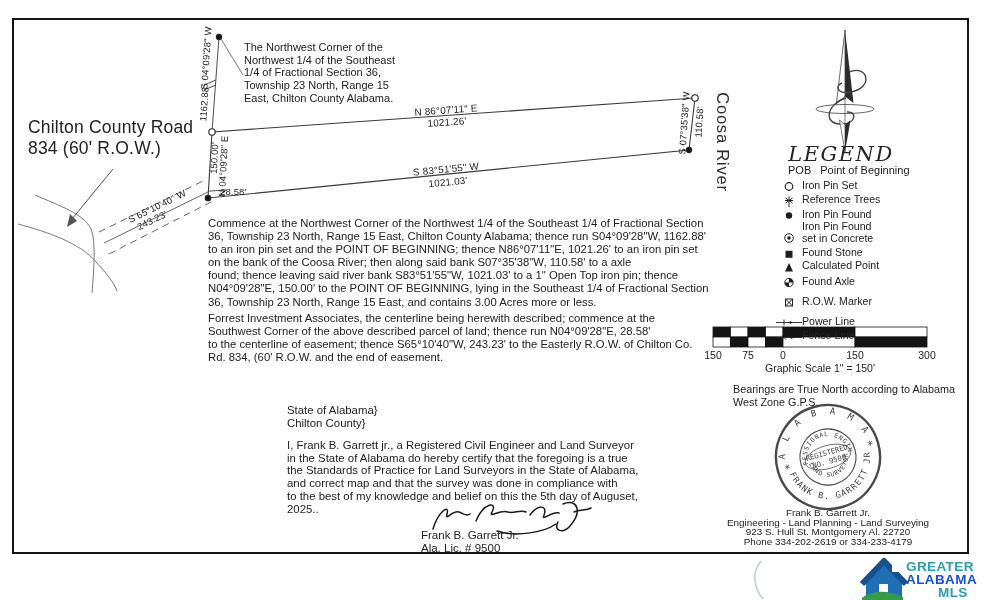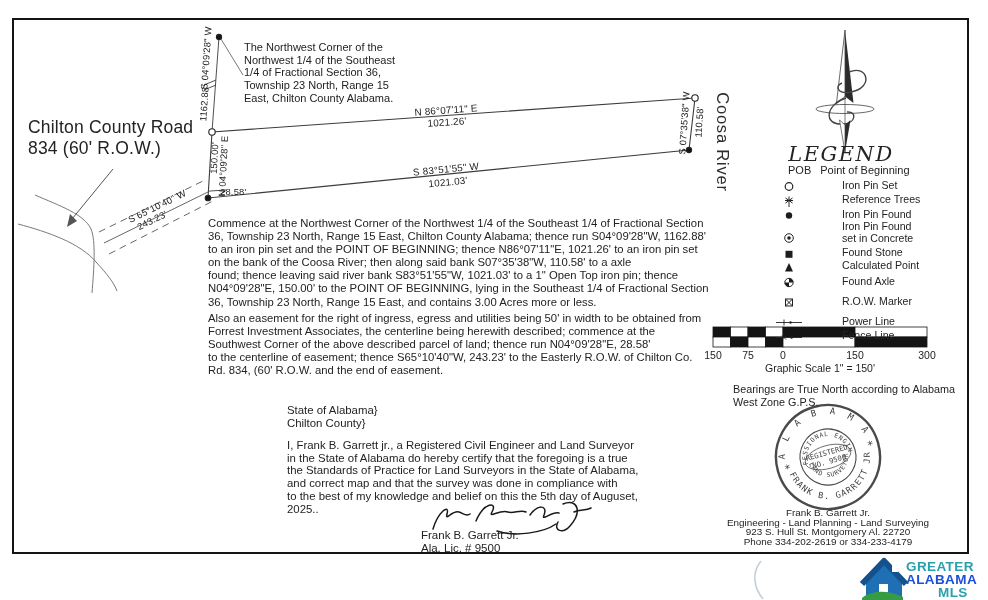--- a/index.html
+++ b/index.html
@@ -15,21 +15,21 @@
   .cert{font-size:11.4px;line-height:12.7px;}
   .bear{font-size:9.4px;letter-spacing:.2px;}
   .bear2{font-size:9.9px;letter-spacing:.2px;}
   .river{font-size:16.5px;letter-spacing:.8px;color:#2e2e2e;}
   .legend-title{font-family:"DejaVu Serif",serif;font-style:italic;font-size:21px;letter-spacing:1.5px;color:#242424;}
   .pob{font-size:11px;font-weight:normal;}
   .pob .gap{display:inline-block;width:9px;}
   .legend{position:absolute;left:776px;top:179px;width:170px;}
   .lrow{display:flex;align-items:center;}
   .licon{width:26px;height:13px;flex:0 0 26px;}
-  .llab{font-size:10.6px;color:#242424;line-height:11.5px;margin-left:40px;}
+  .llab{font-size:10.6px;color:#242424;line-height:11.5px;}
   .m2{margin-top:1.5px}.m3{margin-top:2.5px}.m7{margin-top:7px}
   .ticks{font-size:10.5px;}
   .gps{font-size:10.8px;line-height:12.8px;}
   .firm{position:absolute;left:696px;top:508px;width:264px;text-align:center;
         font-size:9.9px;line-height:9.7px;color:#232323;}
   .mls-text{position:absolute;left:906px;font-size:13.5px;font-weight:bold;letter-spacing:.4px;}
   .seal-arc{font-family:"DejaVu Sans Mono",monospace;fill:#3f3f3f;}
 </style>
 </head>
 <body>
@@ -191,21 +191,20 @@
     <div>Commence at the Northwest Corner of the Northwest 1/4 of the Southeast 1/4 of Fractional Section</div>
     <div>36, Township 23 North, Range 15 East, Chilton County Alabama;  thence run S04°09'28"W, 1162.88'</div>
     <div>to an iron pin set and the POINT OF BEGINNING;  thence N86°07'11"E, 1021.26' to an iron pin set</div>
     <div>on the bank of the Coosa River;  then along said bank S07°35'38"W, 110.58' to a axle</div>
     <div>found;  thence leaving said river bank S83°51'55"W, 1021.03' to a 1" Open Top iron pin;  thence</div>
     <div>N04°09'28"E, 150.00' to the POINT OF BEGINNING, lying in the Southeast 1/4 of Fractional Section</div>
     <div>36, Township 23 North, Range 15 East, and contains 3.00 Acres more or less.</div>
   </div>
 
   <div class="lbl para" style="left:208px;top:312px;">
-    <div>Also an easement for the right of ingress, egress and utilities being 50' in width to be obtained from</div>
     <div>Forrest Investment Associates, the centerline being herewith described;  commence at the</div>
     <div>Southwest Corner of the above described parcel of land;  thence run N04°09'28"E, 28.58'</div>
     <div>to the centerline of easement;  thence S65°10'40"W, 243.23' to the Easterly R.O.W. of Chilton Co.</div>
     <div>Rd. 834, (60' R.O.W. and the end of easement.</div>
   </div>
 
   <div class="lbl cert" style="left:287px;top:404px;">
     <div>State of Alabama}</div>
     <div>Chilton County}</div>
   </div>

